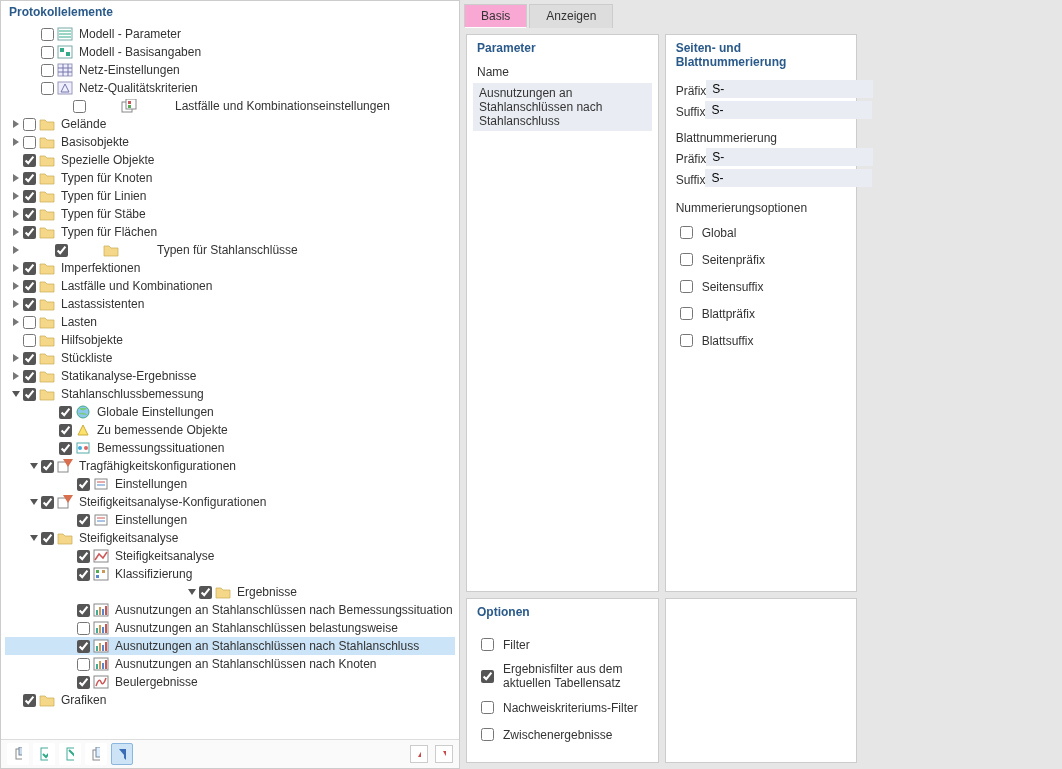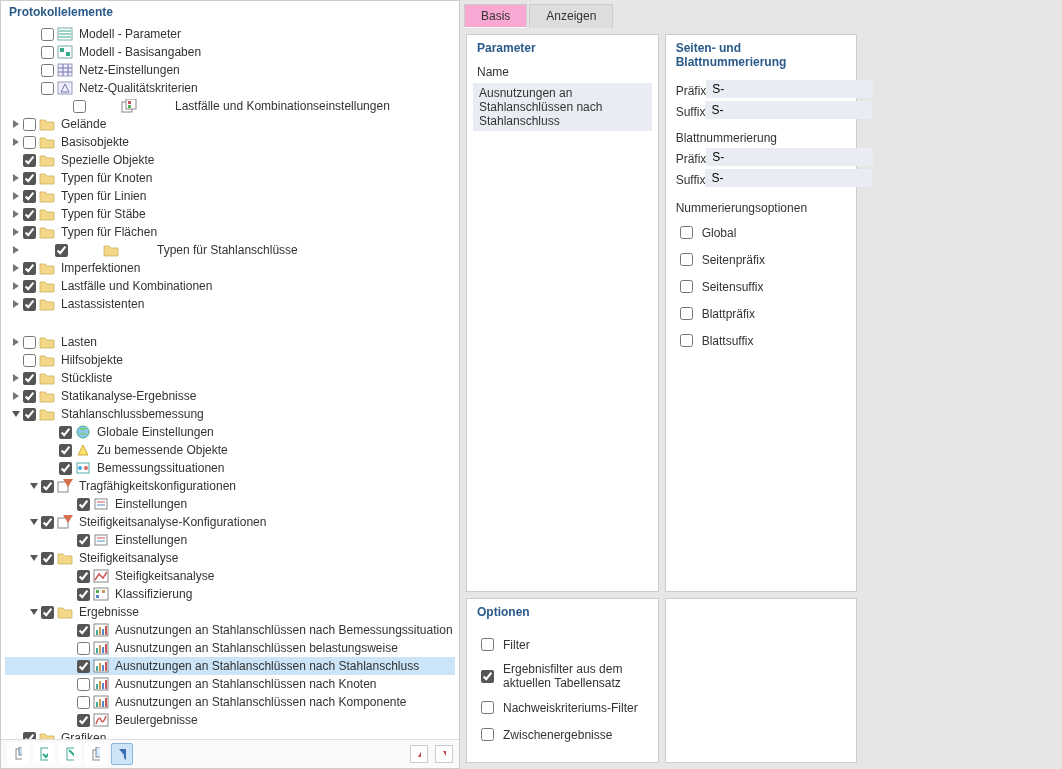--- a/index.html
+++ b/index.html
@@ -419,21 +419,21 @@
           </svg>
         </span>
         <input type="checkbox" class="tree-check" checked="" style="">
         <span class="tree-icon">
           <svg width="16" height="14">
             <path class="folder-shape" d="M1 3 h5 l2 2 h7 v8 h-14 z"></path>
           </svg>
         </span>
         <span class="tree-label">Lastassistenten</span>
       </div>
-      <div class="tree-row" style="padding-left: 4px; margin-top: 20px;">
+      <div class="tree-row" style="padding-left: 4px;">
         <span class="expander">
           <svg width="8" height="8">
             <polygon points="1,0 7,4 1,8" fill="#777"></polygon>
           </svg>
         </span>
         <input type="checkbox" class="tree-check" style="">
         <span class="tree-icon">
           <svg width="16" height="14">
             <path class="folder-shape" d="M1 3 h5 l2 2 h7 v8 h-14 z"></path>
           </svg>
@@ -611,21 +611,21 @@
         <span class="tree-icon">
           <svg width="16" height="14">
             <rect x="1" y="1" width="14" height="12" fill="#fff" stroke="#888"></rect>
             <rect x="3" y="3" width="3" height="3" fill="#5a5"></rect>
             <rect x="9" y="3" width="3" height="3" fill="#c95"></rect>
             <rect x="3" y="8" width="3" height="3" fill="#58c"></rect>
           </svg>
         </span>
         <span class="tree-label">Klassifizierung</span>
       </div>
-      <div class="tree-row" style="padding-left: 22px;">
+      <div class="tree-row" style="padding-left: 22px; justify-content: center;">
         <span class="expander">
           <svg width="8" height="8">
             <polygon points="0,1 8,1 4,7" fill="#555"></polygon>
           </svg>
         </span>
         <input type="checkbox" class="tree-check" checked="" style="">
         <span class="tree-icon">
           <svg width="16" height="14">
             <path class="folder-shape" d="M1 3 h5 l2 2 h7 v8 h-14 z"></path>
           </svg>
@@ -680,34 +680,20 @@
         <span class="tree-icon">
           <svg width="16" height="14">
             <rect x="1" y="1" width="14" height="12" fill="#fff" stroke="#888"></rect>
             <rect x="3" y="7" width="2" height="5" fill="#4a9"></rect>
             <rect x="6" y="4" width="2" height="8" fill="#c95"></rect>
             <rect x="9" y="6" width="2" height="6" fill="#58c"></rect>
             <rect x="12" y="3" width="2" height="9" fill="#c55"></rect>
           </svg>
         </span>
         <span class="tree-label">Ausnutzungen an Stahlanschlüssen nach Knoten</span>
-      </div>
-      <div class="tree-row" style="padding-left: 58px;">
-        <span class="expander empty"></span>
-        <input type="checkbox" class="tree-check" style="">
-        <span class="tree-icon">
-          <svg width="16" height="14">
-            <rect x="1" y="1" width="14" height="12" fill="#fff" stroke="#888"></rect>
-            <rect x="3" y="7" width="2" height="5" fill="#4a9"></rect>
-            <rect x="6" y="4" width="2" height="8" fill="#c95"></rect>
-            <rect x="9" y="6" width="2" height="6" fill="#58c"></rect>
-            <rect x="12" y="3" width="2" height="9" fill="#c55"></rect>
-          </svg>
-        </span>
-        <span class="tree-label">Ausnutzungen an Stahlanschlüssen nach Komponente</span>
       </div>
       <div class="tree-row" style="padding-left: 58px;">
         <span class="expander empty"></span>
         <input type="checkbox" class="tree-check" checked="" style="">
         <span class="tree-icon">
           <svg width="16" height="14">
             <rect x="1" y="1" width="14" height="12" fill="#fff" stroke="#888"></rect>
             <path d="M3 11 Q6 2 8 7 Q10 12 13 3" fill="none" stroke="#c55" stroke-width="1.5"></path>
           </svg>
         </span>

